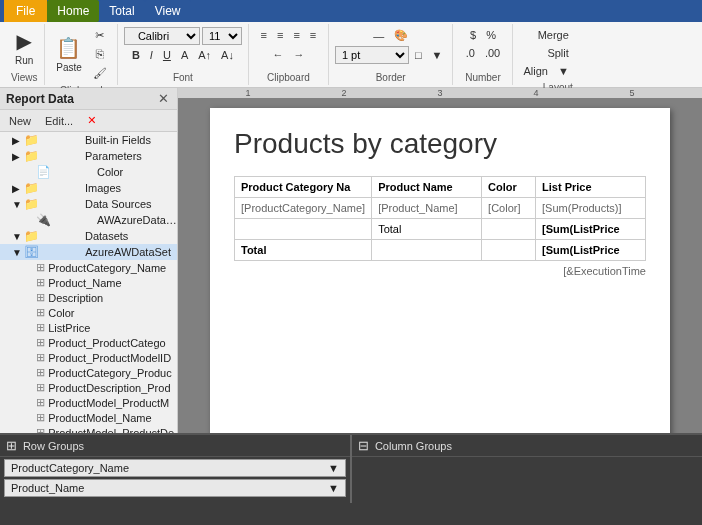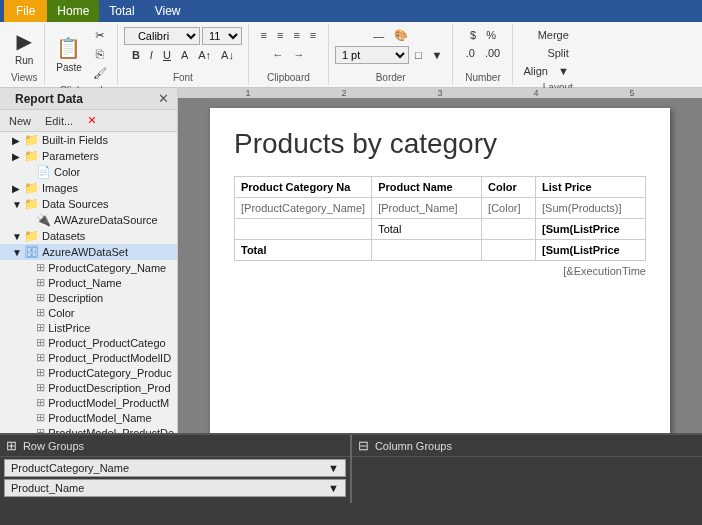--- a/index.html
+++ b/index.html
@@ -154,21 +154,21 @@
       font-size: 11px;
       color: #222;
       white-space: nowrap;
       overflow: hidden;
       text-overflow: ellipsis;
     }
     .tree-item.selected { background: #cce0f5; }
     .tree-indent { display: inline-block; width: 12px; flex-shrink: 0; }
     .tree-expand { width: 12px; font-size: 10px; flex-shrink: 0; cursor: pointer; }
     .tree-icon { margin-right: 3px; font-size: 12px; flex-shrink: 0; }
-    .tree-label { overflow: hidden; text-overflow: ellipsis; }
+    .tree-label { overflow: hidden; text-overflow: ellipsis; margin-left: 43px; }
 
     
     .doc-area {
       flex: 1;
       background: #808080;
       overflow: auto;
       position: relative;
       display: flex;
       flex-direction: column;
     }
@@ -406,21 +406,21 @@
   </div>
 </div>
 
 <div style="display:flex; flex-direction:column; height: calc(525px - 44px - 66px);">
 
   <div style="display:flex; flex:1; overflow:hidden;">
 
     <div class="sidebar">
       <div class="sidebar-header">
         <span class="sidebar-header-left">
-          <span style="font-weight:bold; font-size:12px;margin-left:9px;">Report Data</span>
+          <span style="font-weight:bold; font-size:12px;">Report Data</span>
         </span>
         <button class="sidebar-close">✕</button>
       </div>
       <div class="sidebar-toolbar">
         <button class="sidebar-toolbar-btn">New</button>
         <button class="sidebar-toolbar-btn">Edit...</button>
         <button class="sidebar-toolbar-btn" style="color:red;">✕</button>
       </div>
       <div class="sidebar-content">
 

